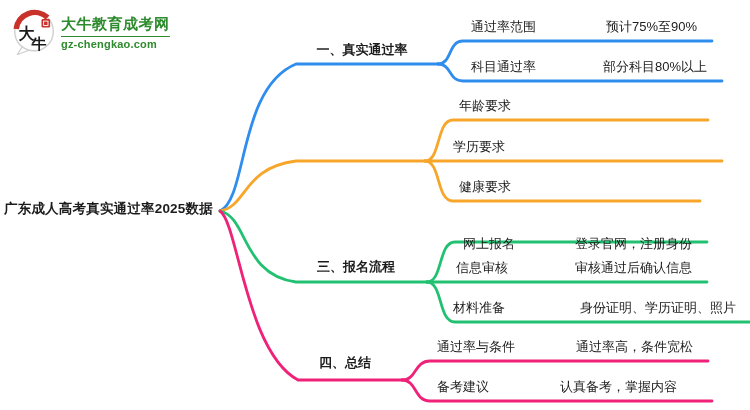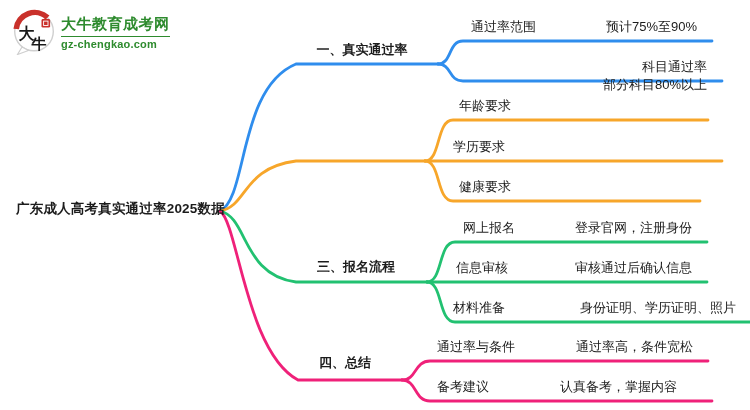--- a/index.html
+++ b/index.html
@@ -10,21 +10,21 @@
   
   #connectors{position:absolute;left:0;top:0;width:750px;height:410px;}
   .stroke-b1{stroke:#2f8ded;}
   .stroke-b2{stroke:#f7a62a;}
   .stroke-b3{stroke:#22c171;}
   .stroke-b4{stroke:#ef2179;}
   .conn{fill:none;stroke-width:2.8;stroke-linecap:round;}
 
   
   .central{
-    position:absolute;left:16px;top:200px;width:208px;text-align:center;
+    position:absolute;left:4px;top:200px;width:208px;text-align:center;
     font-size:13.5px;font-weight:700;letter-spacing:.2px;white-space:nowrap;
   }
 
   
   .branch-label{
     position:absolute;width:150px;text-align:center;font-size:13px;font-weight:600;
     white-space:nowrap;
   }
 
   
@@ -88,36 +88,36 @@
   <div class="central">广东成人高考真实通过率2025数据</div>
 
   <div class="branch-label" style="left:287px;top:41px;">一、真实通过率</div>
   <div class="branch-label" style="left:281px;top:258px;">三、报名流程</div>
   <div class="branch-label" style="left:270px;top:354px;">四、总结</div>
 
   <div class="leaf" style="left:462px;top:18px;width:248px;">
     <span>通过率范围</span>
     <span class="v">预计75%至90%</span>
   </div>
-  <div class="leaf" style="left:462px;top:58px;width:258px;flex-direction:column;">
+  <div class="leaf" style="left:462px;top:58px;width:258px;">
     <span>科目通过率</span>
     <span class="v">部分科目80%以上</span>
   </div>
 
   <div class="leaf" style="left:450px;top:97px;width:256px;">
     <span>年龄要求</span>
   </div>
   <div class="leaf" style="left:444px;top:138px;width:276px;">
     <span>学历要求</span>
   </div>
   <div class="leaf" style="left:450px;top:178px;width:248px;">
     <span>健康要求</span>
   </div>
 
-  <div class="leaf" style="left:454px;top:219px;width:251px;">
+  <div class="leaf" style="left:454px;top:235px;width:251px;">
     <span>网上报名</span>
     <span class="v">登录官网，注册身份</span>
   </div>
   <div class="leaf" style="left:447px;top:259px;width:258px;">
     <span>信息审核</span>
     <span class="v">审核通过后确认信息</span>
   </div>
   <div class="leaf" style="left:444px;top:299px;width:305px;">
     <span>材料准备</span>
     <span class="v">身份证明、学历证明、照片</span>

